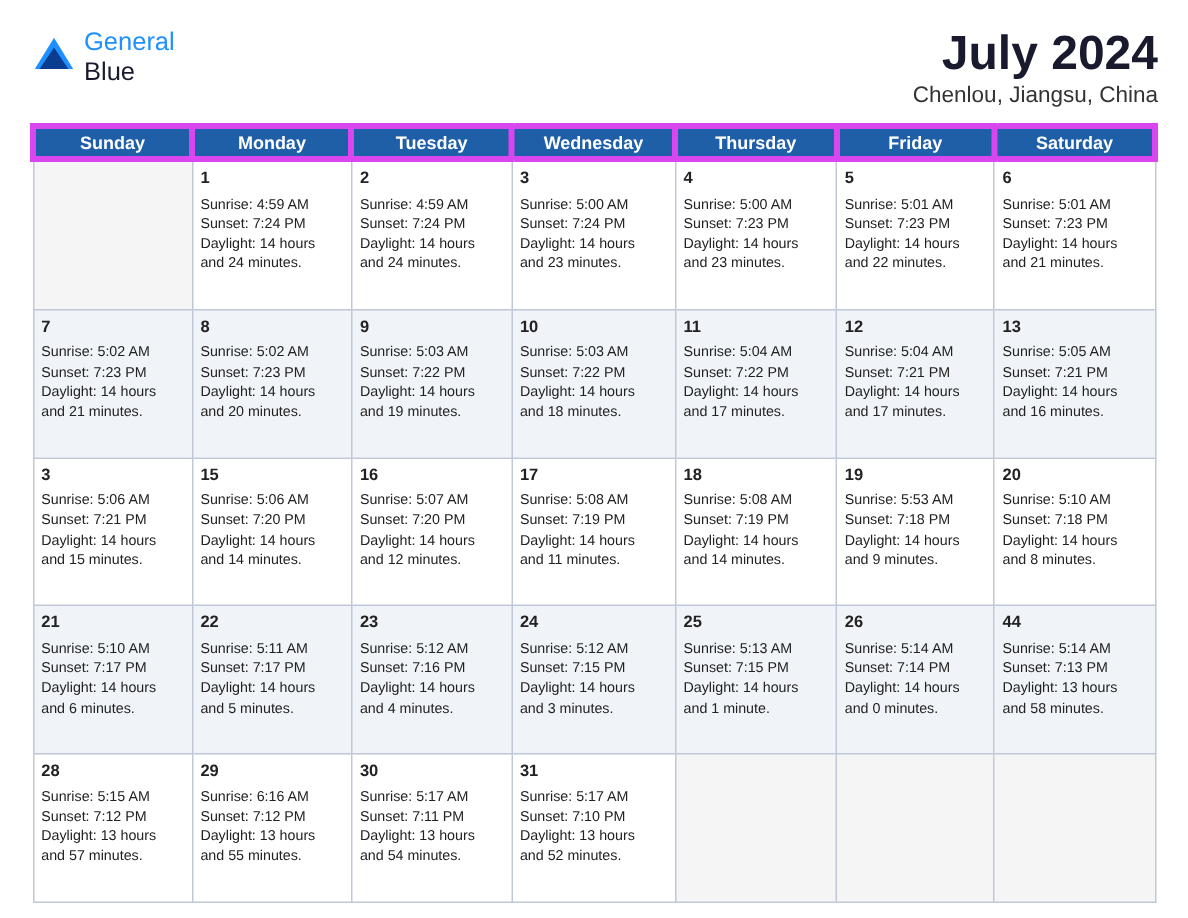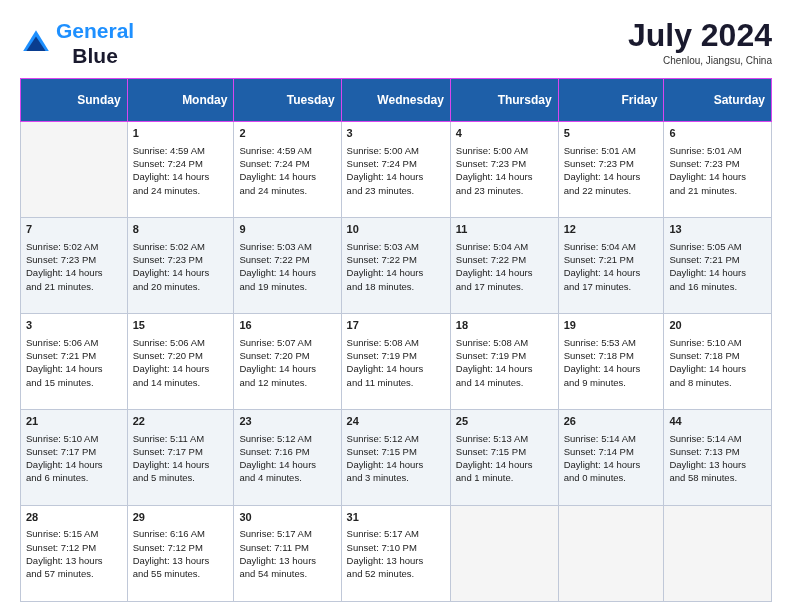--- a/index.html
+++ b/index.html
@@ -22,59 +22,58 @@
       justify-content: space-between;
       align-items: flex-start;
       margin-bottom: 10px;
     }
     .logo {
       display: flex;
       align-items: center;
       gap: 4px;
     }
     .logo-text {
-      font-size: 21px;
-      font-weight: bold;
+      font-size: 17px;
+      font-weight: normal;
       color: #1a1a2e;
       line-height: 1.2;
-      text-align: center;
     }
     .logo-blue { color: #1e90ff; }
     .logo-icon {
       width: 32px;
       height: 32px;
     }
     .title-block {
       text-align: right;
     }
     .month-title {
       font-size: 32px;
       font-weight: bold;
       color: #1a1a2e;
       line-height: 1.1;
     }
     .subtitle {
-      font-size: 10px;
+      font-size: 15px;
       color: #333;
       margin-top: 2px;
     }
     .calendar {
       flex: 1;
       border-collapse: collapse;
       width: 100%;
       font-size: 10px;
     }
     .calendar th {
       background: #1e5fa8;
       color: #fff;
-      text-align: right;
-      padding: 14px 6px;
+      text-align: center;
+      padding: 2px 6px;
       font-size: 12px;
       font-weight: bold;
-      border: 1px solid #d946ef;
+      border: 4px solid #d946ef;
     }
     .calendar td {
       vertical-align: top;
       border: 1px solid #c0c8d8;
       padding: 4px 5px;
       width: 113px;
       height: 80px;
       background: #fff;
       font-size: 9.5px;
       color: #222;

